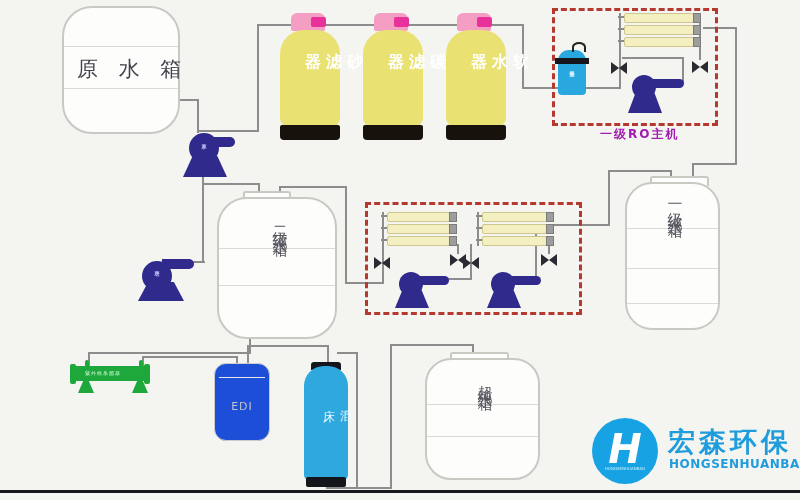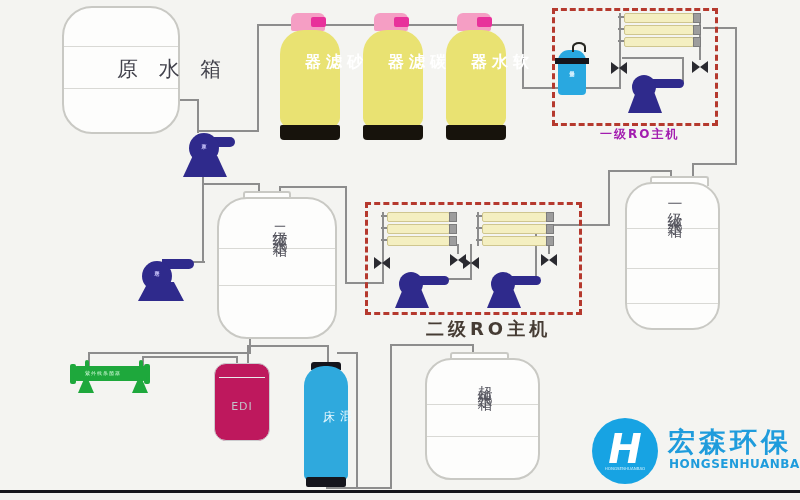--- a/index.html
+++ b/index.html
@@ -48,21 +48,21 @@
   .secfilter .band{position:absolute;left:-3px;right:-3px;height:6px;background:#15151c;}
   .secfilter .handle{position:absolute;width:10px;height:8px;border:2px solid #24241f;border-radius:50% 50% 0 0;border-bottom:none;}
   .secfilter .slabel{position:absolute;color:#d8f2ff;font-size:5px;line-height:5px;}
 
   .uv{position:absolute;}
   .uv .bar{position:absolute;background:#1ea83c;border-radius:4px;}
   .uv .flange{position:absolute;background:#1ea83c;border-radius:2px;}
   .uv .foot{position:absolute;background:#1ea83c;clip-path:polygon(35% 0,65% 0,100% 100%,0 100%);}
   .uv .ulabel{position:absolute;color:#d8ffe0;font-size:5px;line-height:5px;white-space:nowrap;letter-spacing:1px;}
 
-  .edi{position:absolute;background:#be185d;border:1px solid #cccccf;border-radius:12px;}
+  .edi{position:absolute;background:#1d4ed8;border:1px solid #cccccf;border-radius:12px;}
   .edi .eline{position:absolute;left:4px;right:4px;top:13px;height:1px;background:#e9e9ec;}
   .edi .elabel{position:absolute;left:0;right:0;top:36px;text-align:center;color:#c2c2c8;font-size:11px;letter-spacing:1px;}
 
   .mixedbed{position:absolute;}
   .mixedbed .mb-body{position:absolute;background:#2fa9dd;border-radius:20px 20px 5px 5px;}
   .mixedbed .mb-cap{position:absolute;background:#15151c;border-radius:3px 3px 0 0;}
   .mixedbed .mb-base{position:absolute;background:#15151c;border-radius:2px;}
   .mixedbed .mb-label{position:absolute;color:#eafaff;font-size:12px;letter-spacing:5px;}
 
   .logo{position:absolute;}
@@ -125,21 +125,21 @@
   <div class="pipe v" style="left:356px;top:352px;height:136px;"></div>
   <div class="pipe h" style="left:337px;top:352px;width:20px;"></div>
   <div class="pipe v" style="left:390px;top:344px;height:145px;"></div>
   <div class="pipe h" style="left:390px;top:344px;width:84px;"></div>
   <div class="pipe v" style="left:472px;top:344px;height:16px;"></div>
   <div class="pipe dark" style="left:0;top:490px;width:800px;height:3px;"></div>
 
   <div class="tank" style="left:62px;top:6px;width:114px;height:124px;border-radius:30px;">
     <div class="tline" style="top:38px;"></div>
     <div class="tline" style="top:80px;"></div>
-    <div class="raw-label" style="left:13px;top:47px;margin-left:40px;">原 水 箱</div>
+    <div class="raw-label" style="left:13px;top:47px;">原 水 箱</div>
   </div>
 
   <div class="filter" style="left:280px;top:13px;">
     <div class="cap" style="left:11px;top:0;width:34px;height:18px;"></div>
     <div class="cap-valve" style="left:31px;top:4px;width:15px;height:10px;"></div>
     <div class="body" style="left:0;top:17px;width:60px;height:97px;"></div>
     <div class="base" style="left:0;top:112px;width:60px;height:15px;"></div>
     <div class="flabel vtext" style="left:22px;top:27px;">砂滤器</div>
   </div>
   <div class="filter" style="left:363px;top:13px;">
@@ -195,21 +195,20 @@
   <div class="pump" style="left:395px;top:270px;width:56px;height:38px;">
     <div class="arm" style="left:16px;top:6px;width:38px;height:9px;"></div>
     <div class="head" style="left:4px;top:2px;width:24px;height:24px;"></div>
     <div class="skirt" style="left:0;top:20px;width:34px;height:18px;"></div>
   </div>
   <div class="pump" style="left:487px;top:270px;width:56px;height:38px;">
     <div class="arm" style="left:16px;top:6px;width:38px;height:9px;"></div>
     <div class="head" style="left:4px;top:2px;width:24px;height:24px;"></div>
     <div class="skirt" style="left:0;top:20px;width:34px;height:18px;"></div>
   </div>
-  <div class="robox-label" style="left:426px;top:317px;font-size:18px;letter-spacing:4px;color:#463c34;">二级RO主机</div>
 
   <div class="pump" style="left:183px;top:130px;width:52px;height:47px;">
     <div class="arm" style="left:22px;top:7px;width:30px;height:10px;"></div>
     <div class="head" style="left:6px;top:3px;width:30px;height:30px;"></div>
     <div class="skirt" style="left:0;top:26px;width:44px;height:21px;"></div>
     <div class="plabel vtext" style="left:18px;top:10px;">原水泵</div>
   </div>
   <div class="pump" style="left:138px;top:255px;width:56px;height:46px;">
     <div class="arm" style="left:24px;top:4px;width:32px;height:10px;"></div>
     <div class="head" style="left:4px;top:6px;width:30px;height:30px;"></div>

